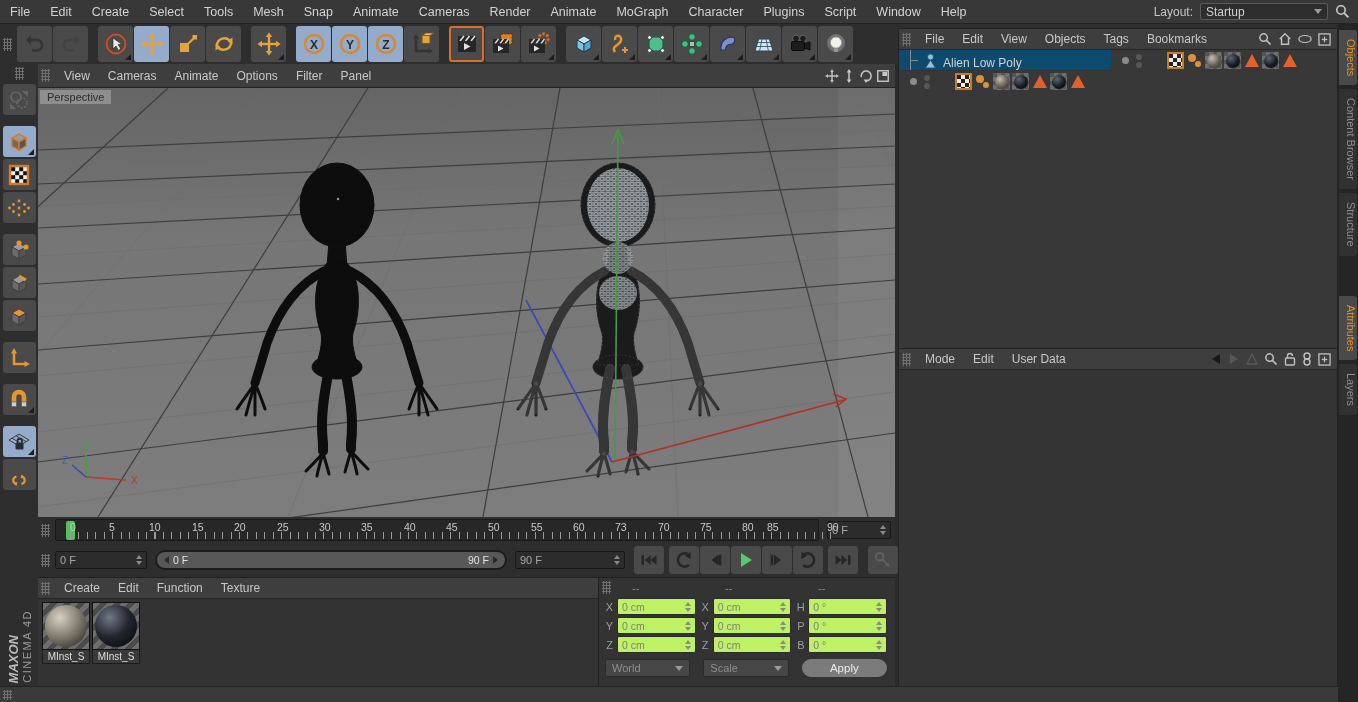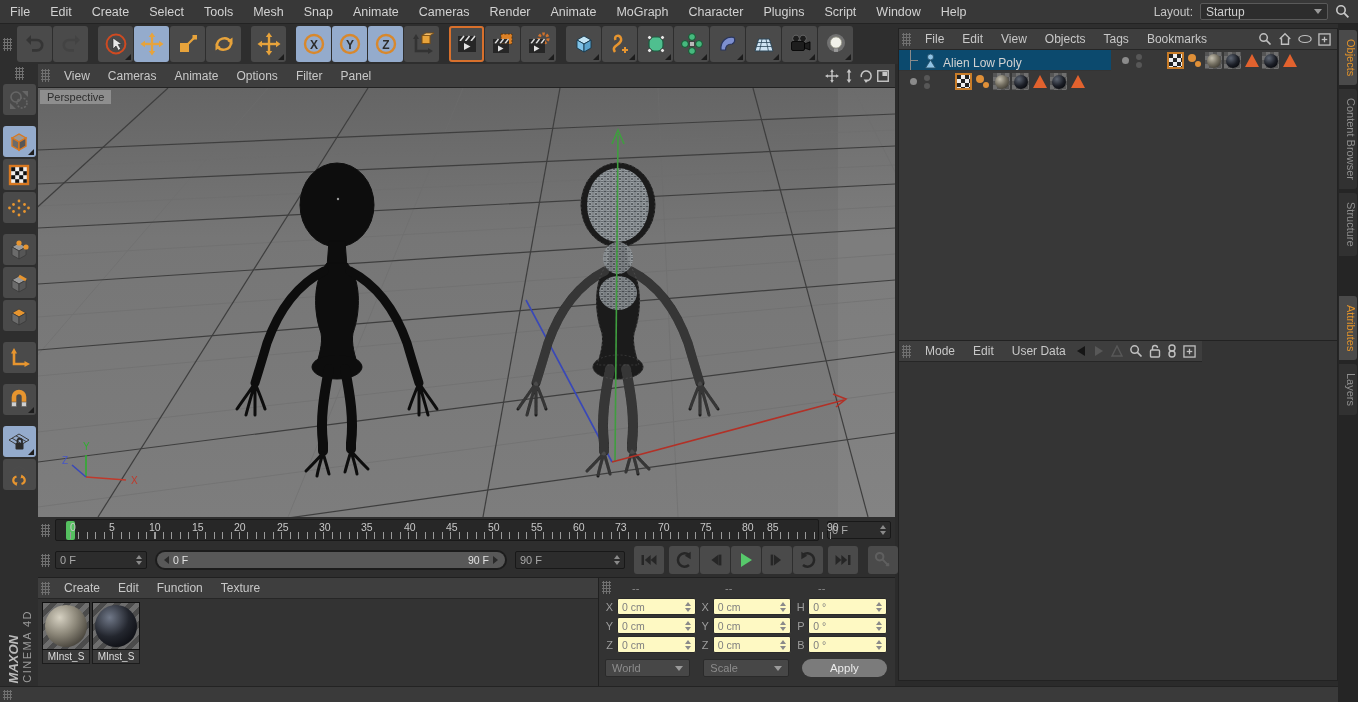--- a/index.html
+++ b/index.html
@@ -64,21 +64,21 @@
 .ball.rock{background:radial-gradient(circle at 35% 30%,#d6d1c2,#8d887a 42%,#4f4b42 75%,#2c2a26 95%);}
 .ball.dark{background:radial-gradient(circle at 35% 30%,#707888,#23262e 48%,#0a0b10 85%);}
 .mlabel{height:14px;background:#3a3a3a;border:1px solid #1c1c1c;border-top:none;font-size:10px;color:#dedede;text-align:center;line-height:13px;overflow:hidden;}
 
 #coords{position:absolute;left:598px;top:577px;width:297px;height:109px;background:#333;border-top:1px solid #202020;border-left:1px solid #202020;display:flex;flex-direction:column;}
 .chead{height:19px;display:flex;align-items:center;font-size:11px;color:#8a8a8a;}
 .chead span{flex:1;padding-left:16px;}
 .cbody{display:grid;grid-template-columns:1fr 1fr 1fr;gap:2px 5px;padding:1px 8px 3px 6px;}
 .crow{display:flex;align-items:center;gap:3px;}
 .clab{width:9px;font-size:11px;color:#9d9d9d;text-align:center;flex:none;}
-.cfld{flex:1;height:17px;background:#fef9c3;border:1px solid #2a2a2a;border-radius:2px;display:flex;align-items:center;font-size:10.5px;color:#7f7f7f;padding:0 4px;gap:19px;}
+.cfld{flex:1;height:17px;background:#bef264;border:1px solid #2a2a2a;border-radius:2px;display:flex;align-items:center;font-size:10.5px;color:#7f7f7f;padding:0 4px;gap:19px;}
 .cfoot{display:grid;grid-template-columns:1fr 1fr 1fr;gap:13px;padding:3px 8px 0 6px;}
 .cdrop{height:18px;background:#474747;border:1px solid #2a2a2a;border-radius:2px;display:flex;align-items:center;justify-content:space-between;font-size:11px;color:#8d8d8d;padding:0 6px;}
 .apply{height:18px;background:#7b7b7b;border-radius:9px;color:#ebebeb;font-size:11.5px;text-align:center;line-height:18px;}
 
 #ompanel{position:absolute;left:898px;top:28px;width:440px;height:333px;background:#383838;display:flex;flex-direction:column;border:1px solid #222;}
 .hicons{margin-left:auto;display:flex;align-items:center;gap:6px;padding-right:6px;}
 #ombody{flex:1;background:#383838;}
 .omrow{height:21px;display:flex;align-items:center;}
 .nwrap{width:212px;height:100%;display:flex;align-items:flex-end;background:#0c4a6e;border-bottom:1px solid #343434;}
 .tree{width:24px;height:100%;position:relative;flex:none;}
@@ -93,21 +93,21 @@
 .tags{display:flex;gap:2px;margin-left:14px;}
 .tag{width:17px;height:17px;position:relative;display:flex;align-items:center;justify-content:center;flex:none;}
 .checkbg{background:repeating-conic-gradient(#6f6f6f 0% 25%,#555 0% 50%) 0 0/8px 8px;}
 .tag .sp{width:14px;height:14px;border-radius:50%;}
 .sp.rock{background:radial-gradient(circle at 35% 30%,#c3beae,#746f61 46%,#3e3b33 82%);}
 .sp.dark{background:radial-gradient(circle at 35% 30%,#5e6673,#1b1e26 52%,#05060a 86%);}
 .tag.uvw{background:repeating-conic-gradient(#ededed 0% 25%,#222 0% 50%) 0 0/8px 8px;border:2px solid #c87c28;}
 .tag .ph1{position:absolute;left:2px;top:2px;width:8px;height:8px;border-radius:50%;background:#e09038;}
 .tag .ph2{position:absolute;right:2px;bottom:2px;width:6px;height:6px;border-radius:50%;background:#e09038;}
 .tag .tri{width:0;height:0;border-left:7px solid transparent;border-right:7px solid transparent;border-bottom:13px solid #e2622e;}
-#ampanel{position:absolute;left:898px;top:340px;width:440px;height:341px;background:#343434;border:1px solid #222;display:flex;}
+#ampanel{position:absolute;left:898px;top:348px;width:440px;height:341px;background:#343434;border:1px solid #222;display:flex;flex-direction:column;}
 #ambody{flex:1;background:#343434;}
 
 #tabstrip{position:absolute;left:1338px;top:24px;width:20px;height:678px;background:#252525;display:flex;flex-direction:column;align-items:center;padding-top:6px;}
 .vtab{writing-mode:vertical-rl;font-size:11px;padding:9px 0;width:18px;text-align:center;border-radius:0 3px 3px 0;margin-bottom:4px;background:#313131;color:#8f8f8f;flex:none;}
 .vtab.active{background:#4a4a4a;color:#e2932a;}
 .vspacer{height:36px;flex:none;}
 
 #logo{position:absolute;left:0;top:577px;width:38px;height:110px;display:flex;align-items:flex-end;justify-content:center;gap:0px;padding-bottom:4px;}
 .vert{writing-mode:vertical-rl;transform:rotate(180deg);}
 #brand{font-weight:bold;font-style:italic;font-size:13px;color:#bcbcbc;}

